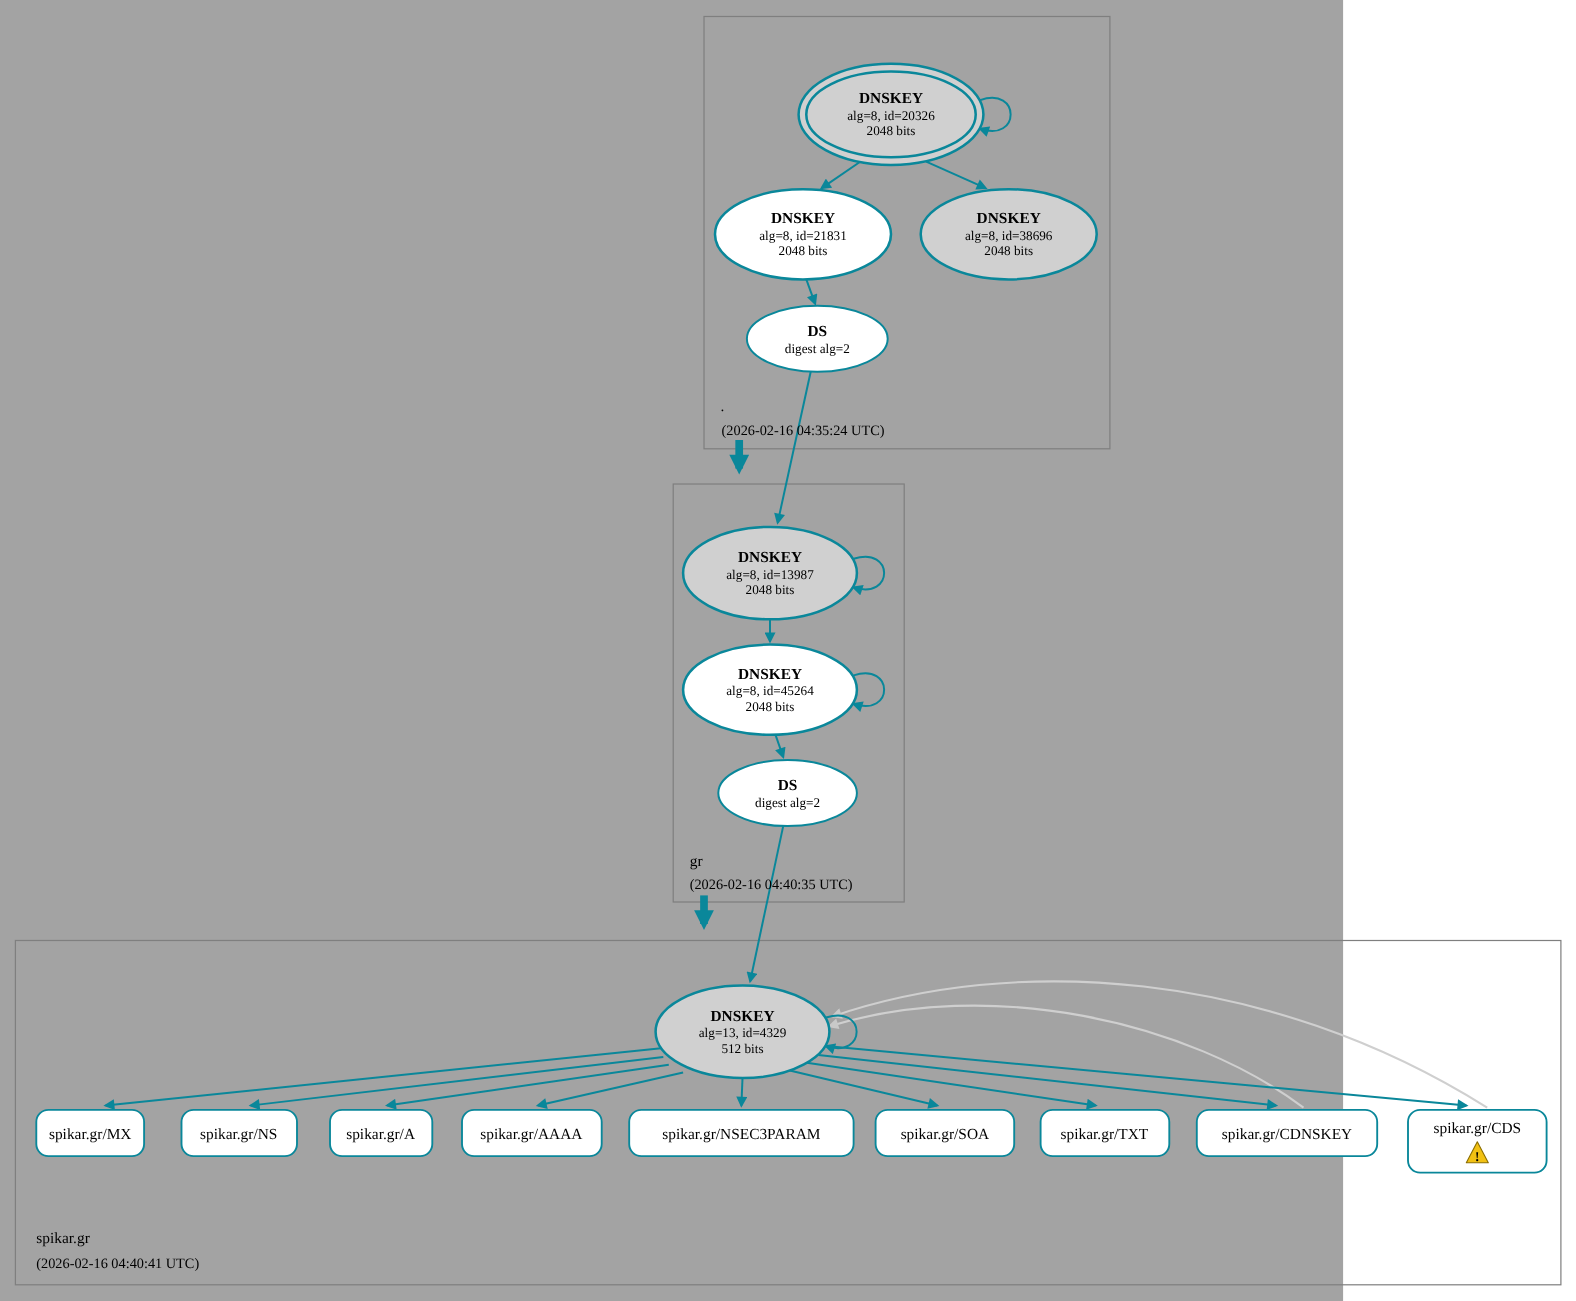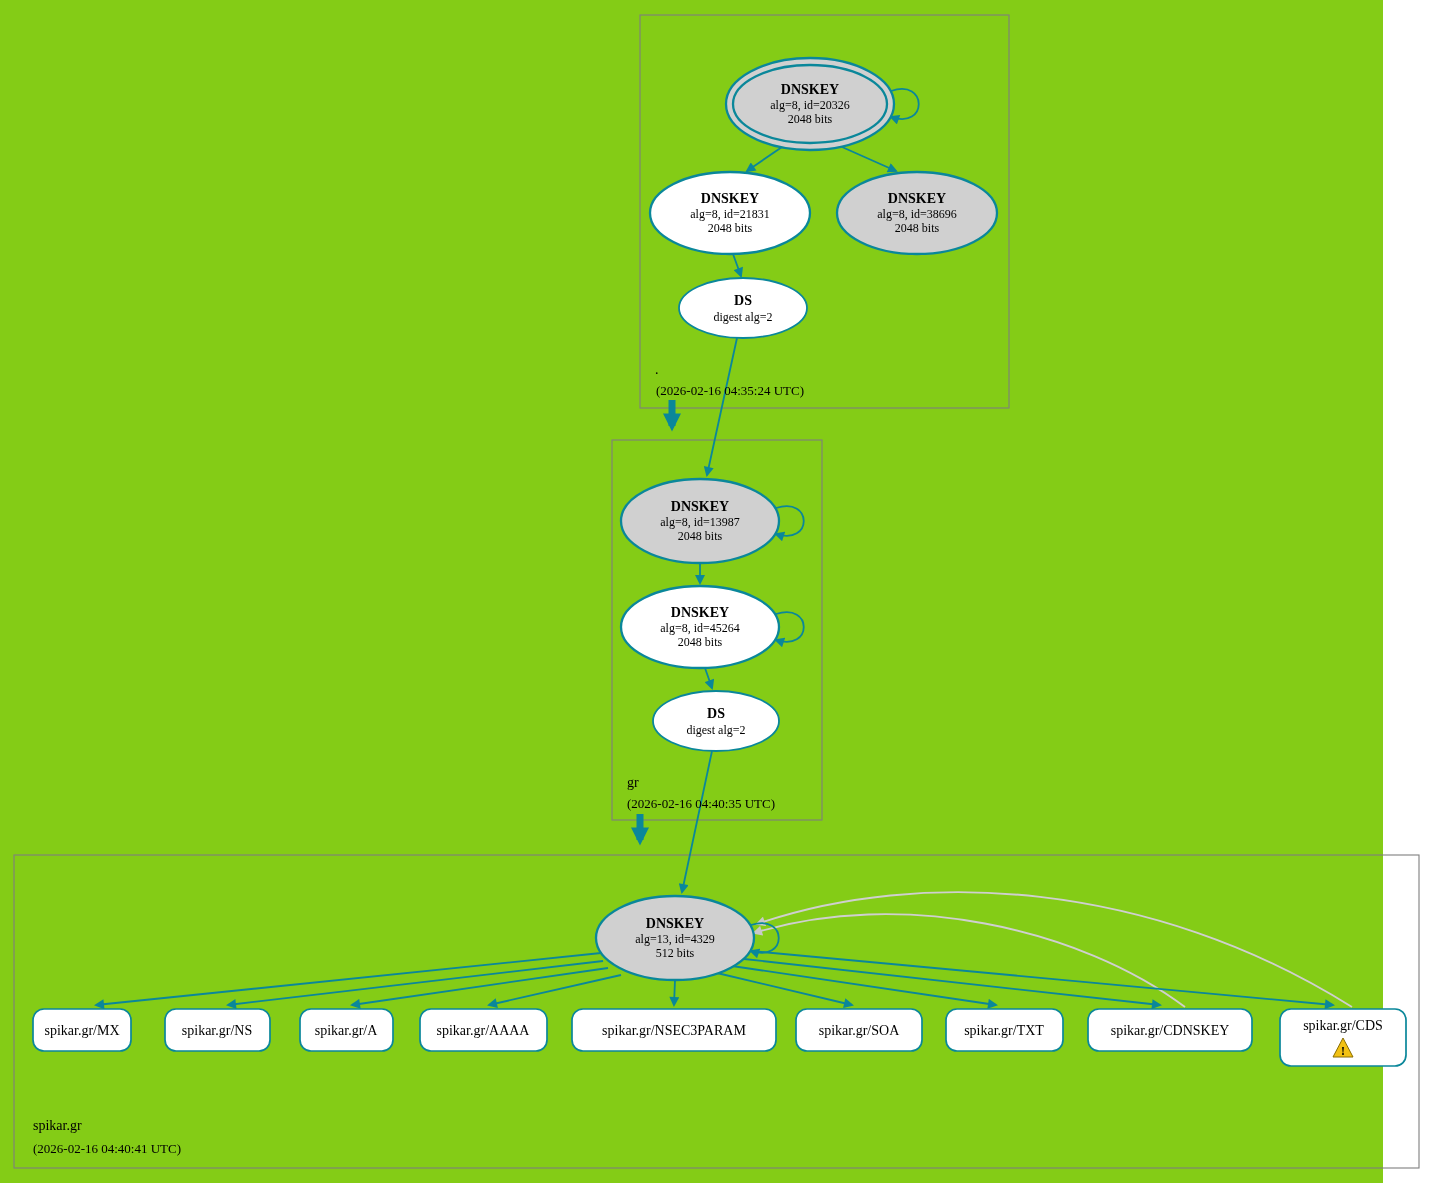--- a/index.html
+++ b/index.html
@@ -1,16 +1,16 @@
 <!DOCTYPE html>
 <html><head>
 <meta charset="utf-8">
 <style>
   html, body { margin: 0; padding: 0; background: #ffffff; }
-  .stage { position: relative; width: 1383px; height: 1183px; background: #84cc16; }
+  .stage { position: relative; width: 1221px; height: 1183px; background: #a3a3a3; }
   svg { display: block; }
   .zone-box { fill: none; stroke: #7f7f7f; stroke-width: 1.1; }
   .node-ellipse { stroke: #0a879a; stroke-width: 2.3; }
   .fill-gray { fill: #d0d0d0; }
   .fill-white { fill: #ffffff; }
   .fill-none { fill: none; }
   .edge { stroke: #0a879a; stroke-width: 1.8; fill: none; }
   .edge-thick { stroke: #0a879a; stroke-width: 7; fill: none; }
   .edge-gray { stroke: #cfcfcf; stroke-width: 1.9; fill: none; }
   .rrset-box { fill: #ffffff; stroke: #0a879a; stroke-width: 1.7; }

